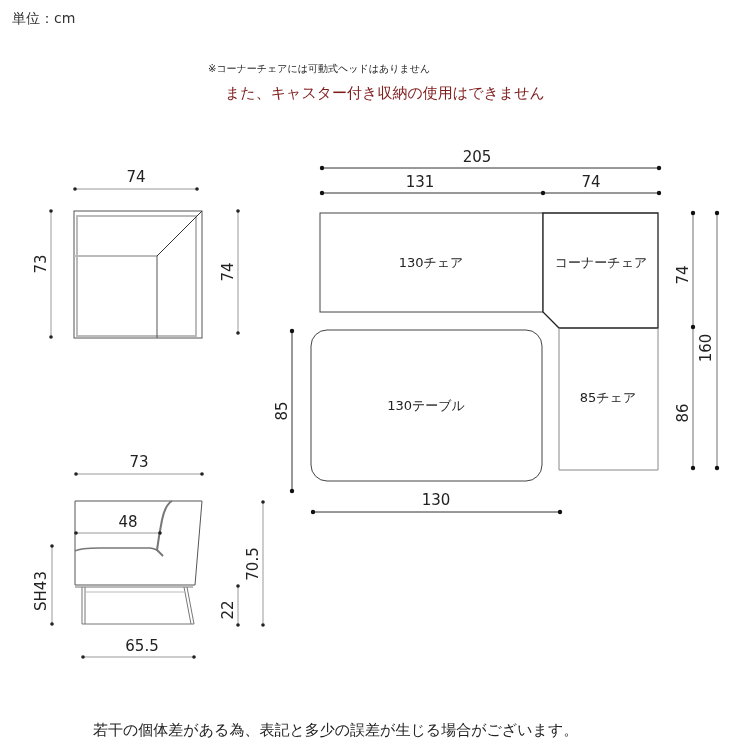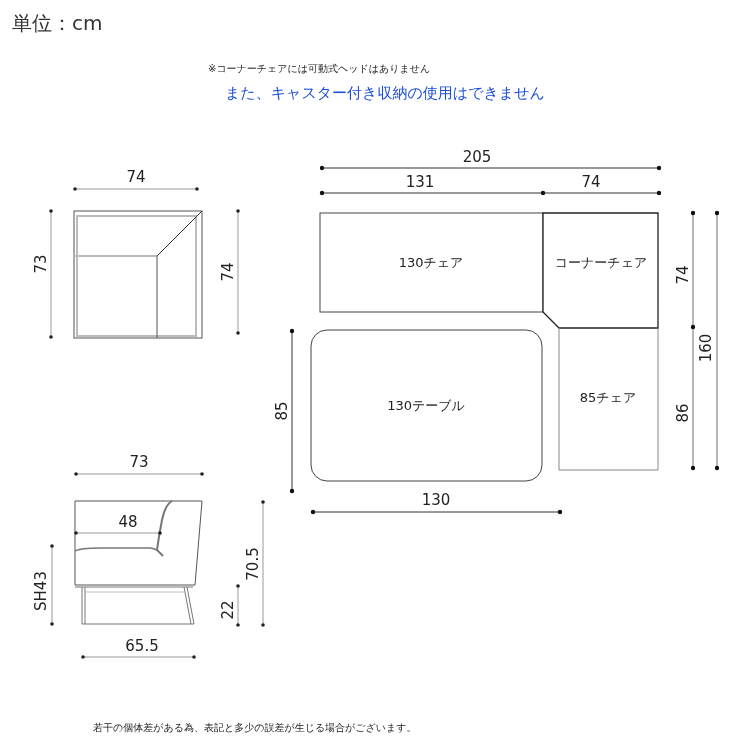--- a/index.html
+++ b/index.html
@@ -1,22 +1,22 @@
 <!DOCTYPE html>
 <html><head>
 <meta charset="utf-8">
 <style>
   html, body { margin:0; padding:0; background:#ffffff; }
   body { width:750px; height:750px; position:relative; overflow:hidden;
          font-family:"DejaVu Sans","Liberation Sans",sans-serif; color:#222; }
   .txt { position:absolute; white-space:nowrap; }
-  #unit { left:12px; top:10px; font-size:20px; color:#333; }
+  #unit { left:12px; top:10px; font-size:14px; color:#333; }
   #note1 { left:208px; top:62px; font-size:10px; color:#222; }
-  #note2 { left:225px; top:84px; font-size:15px; color:#1d4ed8; }
-  #footer { left:93px; top:721px; font-size:10px; color:#222; }
+  #note2 { left:225px; top:84px; font-size:15px; color:#7f1d1d; }
+  #footer { left:93px; top:721px; font-size:15px; color:#222; }
   svg { position:absolute; left:0; top:0; }
   svg text { font-family:"DejaVu Sans","Liberation Sans",sans-serif; fill:#222; }
   .dim { font-size:15px; }
   .lbl { font-size:13px; }
 </style>
 </head>
 <body>
 
 <div class="txt" id="unit">単位：cm</div>
 <div class="txt" id="note1">※コーナーチェアには可動式ヘッドはありません</div>

